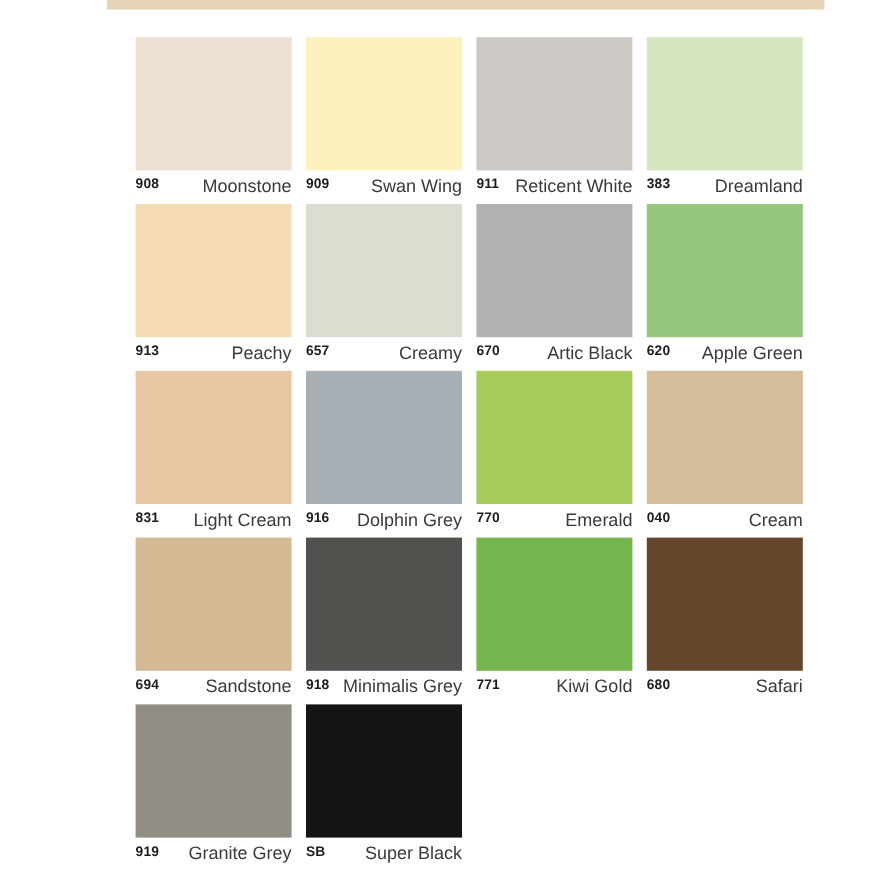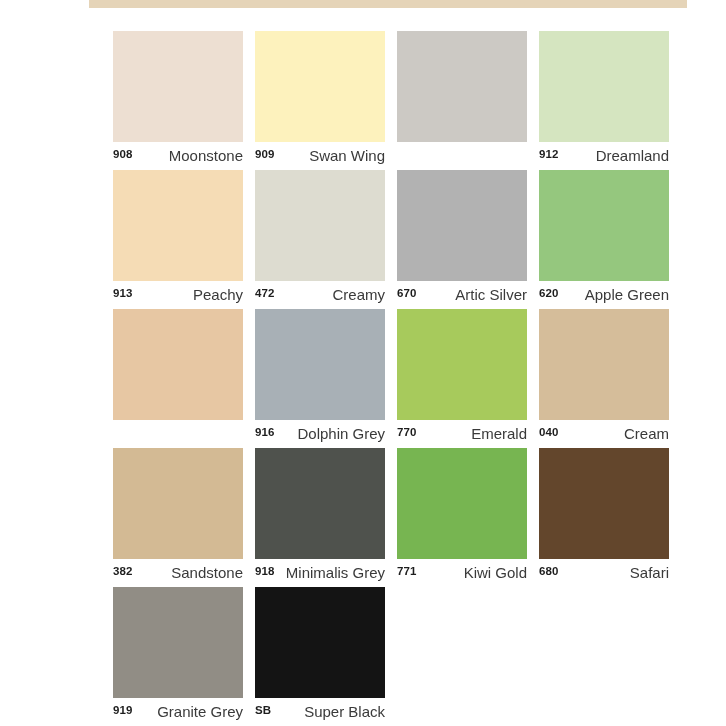--- a/index.html
+++ b/index.html
@@ -119,58 +119,66 @@
         </div>
         <div class="cell">
           <div class="swatch" style="background: rgb(253, 242, 189);"></div>
           <div class="cell-label">
             <span class="code">909</span>
             <span class="name">Swan Wing</span>
           </div>
         </div>
         <div class="cell">
           <div class="swatch" style="background: rgb(204, 201, 196);"></div>
+          <div class="cell-label">
+            <span class="code">911</span>
+            <span class="name">Reticent White</span>
+          </div>
         </div>
         <div class="cell">
           <div class="swatch" style="background: rgb(213, 229, 192);"></div>
           <div class="cell-label">
-            <span class="code">912</span>
+            <span class="code">383</span>
             <span class="name">Dreamland</span>
           </div>
         </div>
         <div class="cell">
           <div class="swatch" style="background: rgb(245, 220, 181);"></div>
           <div class="cell-label">
             <span class="code">913</span>
             <span class="name">Peachy</span>
           </div>
         </div>
         <div class="cell">
           <div class="swatch" style="background: rgb(221, 220, 208);"></div>
           <div class="cell-label">
-            <span class="code">472</span>
+            <span class="code">657</span>
             <span class="name">Creamy</span>
           </div>
         </div>
         <div class="cell">
           <div class="swatch" style="background: rgb(178, 178, 178);"></div>
           <div class="cell-label">
             <span class="code">670</span>
-            <span class="name">Artic Silver</span>
+            <span class="name">Artic Black</span>
           </div>
         </div>
         <div class="cell">
           <div class="swatch" style="background: rgb(149, 199, 126);"></div>
           <div class="cell-label">
             <span class="code">620</span>
             <span class="name">Apple Green</span>
           </div>
         </div>
         <div class="cell">
           <div class="swatch" style="background: rgb(231, 199, 163);"></div>
+          <div class="cell-label">
+            <span class="code">831</span>
+            <span class="name">Light Cream</span>
+          </div>
         </div>
         <div class="cell">
           <div class="swatch" style="background: rgb(168, 176, 182);"></div>
           <div class="cell-label">
             <span class="code">916</span>
             <span class="name">Dolphin Grey</span>
           </div>
         </div>
         <div class="cell">
           <div class="swatch" style="background: rgb(167, 202, 92);"></div>
@@ -182,21 +190,21 @@
         <div class="cell">
           <div class="swatch" style="background: rgb(213, 189, 154);"></div>
           <div class="cell-label">
             <span class="code">040</span>
             <span class="name">Cream</span>
           </div>
         </div>
         <div class="cell">
           <div class="swatch" style="background: rgb(211, 186, 148);"></div>
           <div class="cell-label">
-            <span class="code">382</span>
+            <span class="code">694</span>
             <span class="name">Sandstone</span>
           </div>
         </div>
         <div class="cell">
           <div class="swatch" style="background: rgb(79, 82, 77);"></div>
           <div class="cell-label">
             <span class="code">918</span>
             <span class="name">Minimalis Grey</span>
           </div>
         </div>

